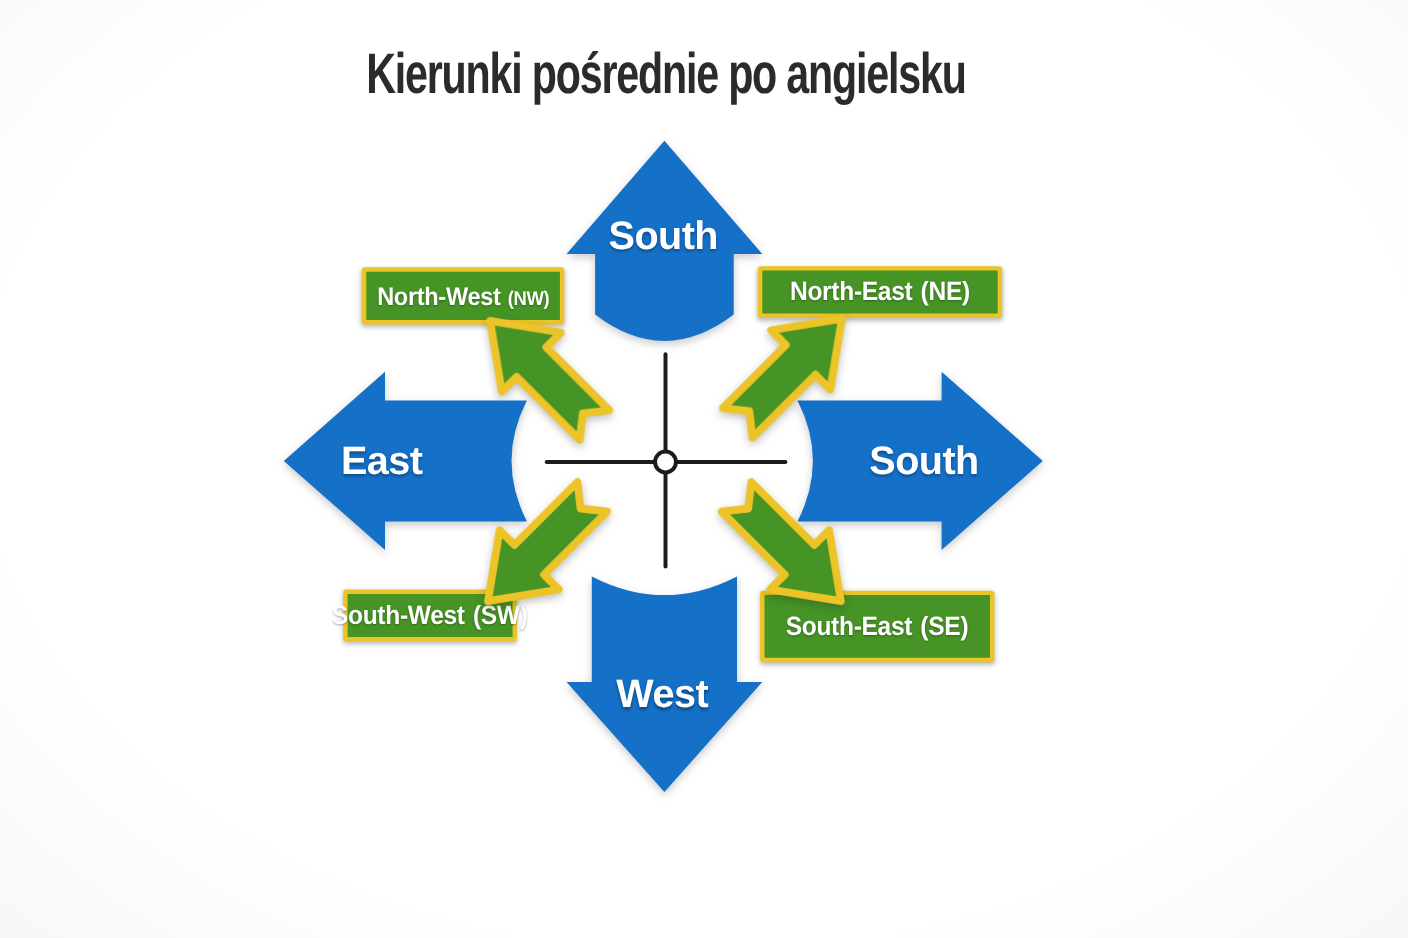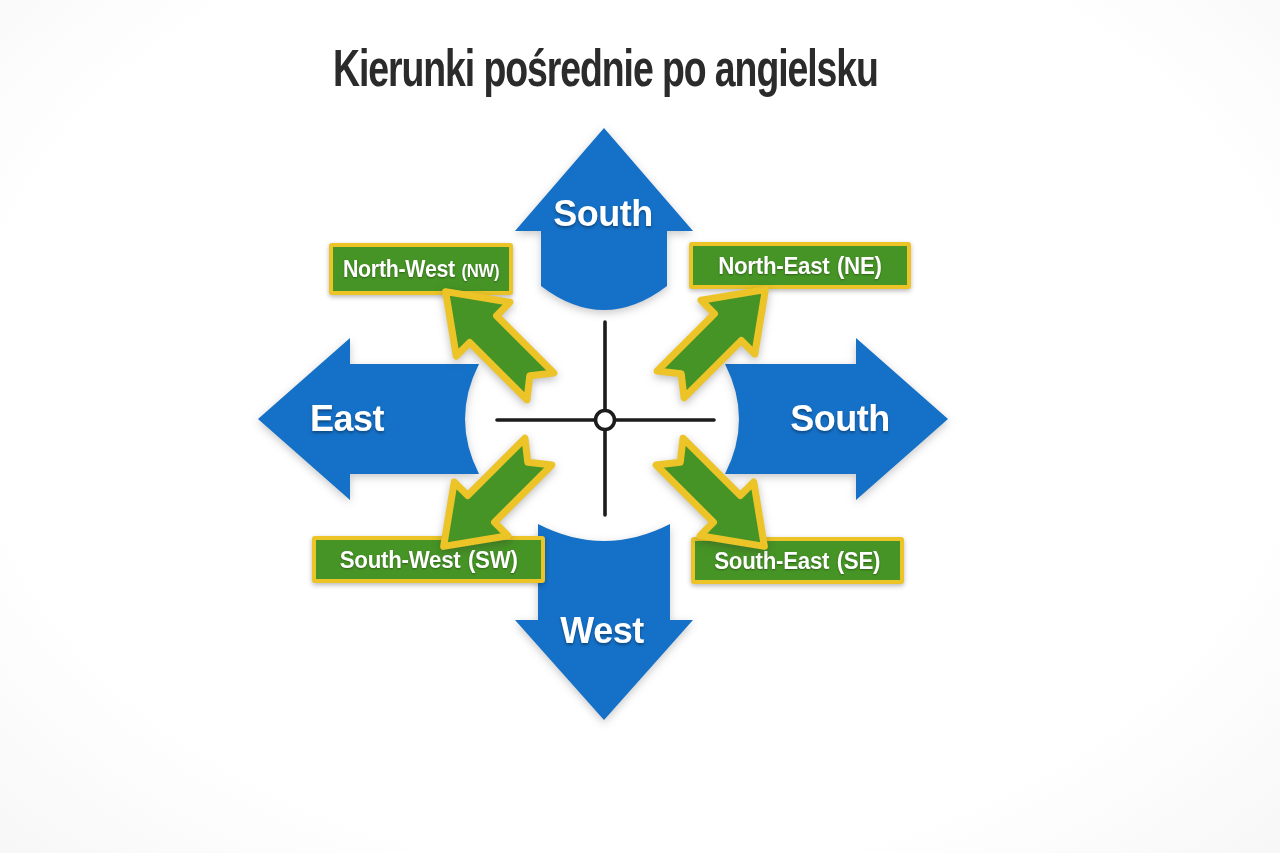--- a/index.html
+++ b/index.html
@@ -90,22 +90,22 @@
     white-space: nowrap;
   }
   .ic-inner {
     display: inline-block;
     transform: scaleX(0.93);
     transform-origin: 50% 50%;
     text-shadow: 0 1px 2px rgba(0,0,0,0.35);
   }
   .ic-label.nw { left: 329px; top: 243px; width: 184px; height: 52px; }
   .ic-label.ne { left: 689px; top: 242px; width: 222px; height: 47px; }
-  .ic-label.sw { left: 312px; top: 536px; width: 233px; height: 47px; }
-  .ic-label.se { left: 691px; top: 537px; width: 213px; height: 47px; }
+  .ic-label.sw { left: 312px; top: 536px; width: 158px; height: 47px; }
+  .ic-label.se { left: 691px; top: 537px; width: 213px; height: 65px; }
   .ic-name { font-size: 24px; letter-spacing: -0.3px; }
   .ic-abbr { font-size: 24px; letter-spacing: -0.3px; margin-left: 8px; }
   .ic-label.nw .ic-name { font-size: 23px; }
   .ic-label.nw .ic-abbr { font-size: 18px; margin-left: 7px; }
   .shadow-blue  { filter: drop-shadow(0 3px 4px rgba(40,40,40,0.25)); }
   .shadow-green { filter: drop-shadow(0 3px 4px rgba(40,40,40,0.30)); }
 </style>
 </head>
 <body>
 

